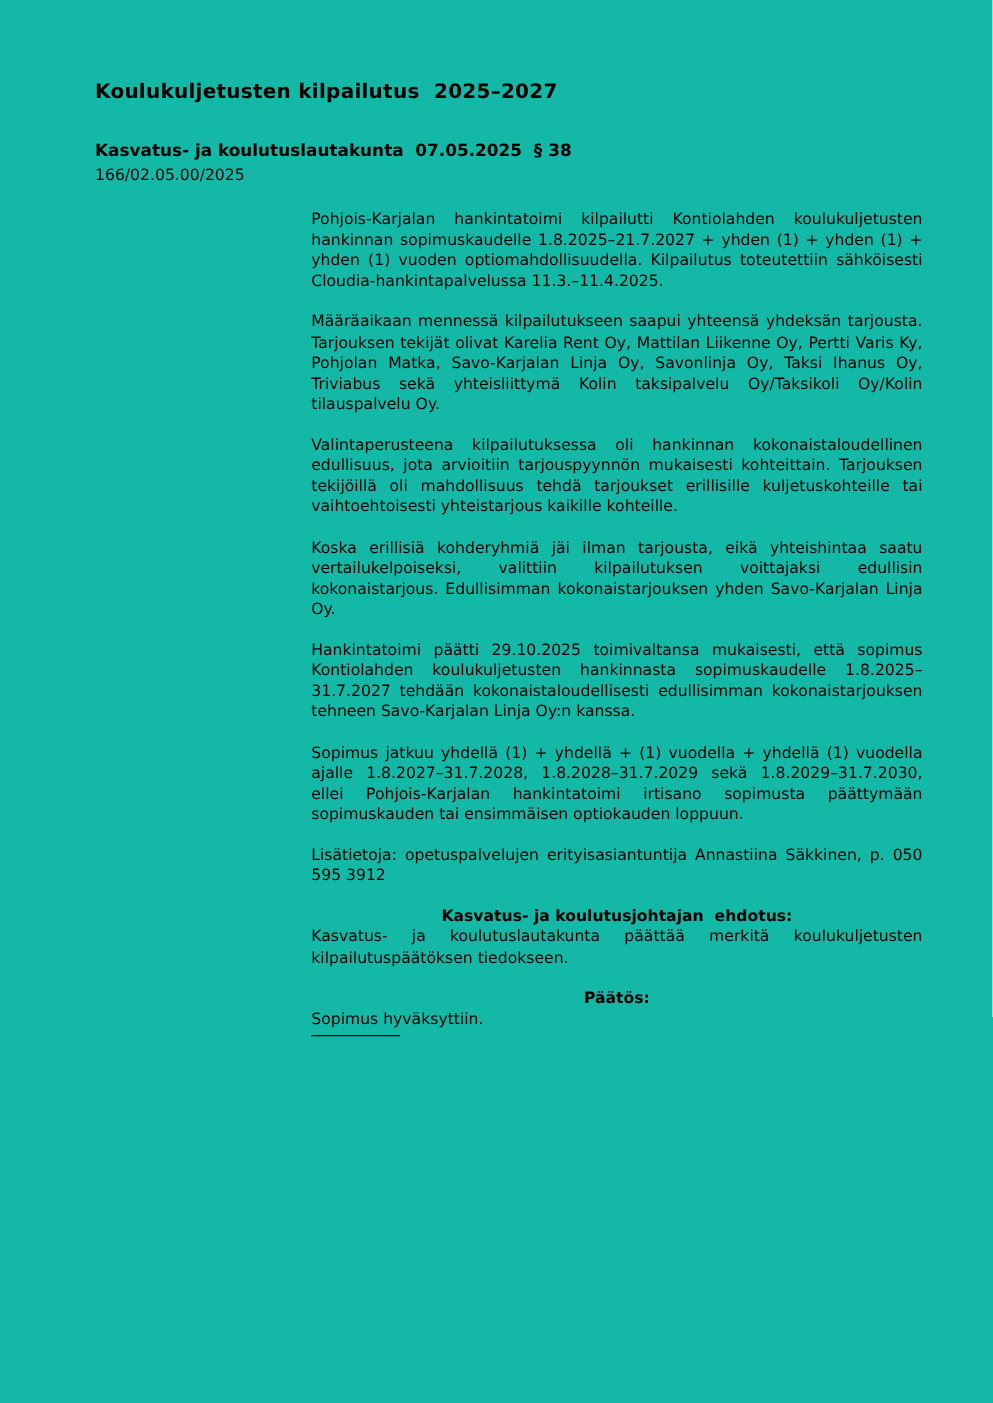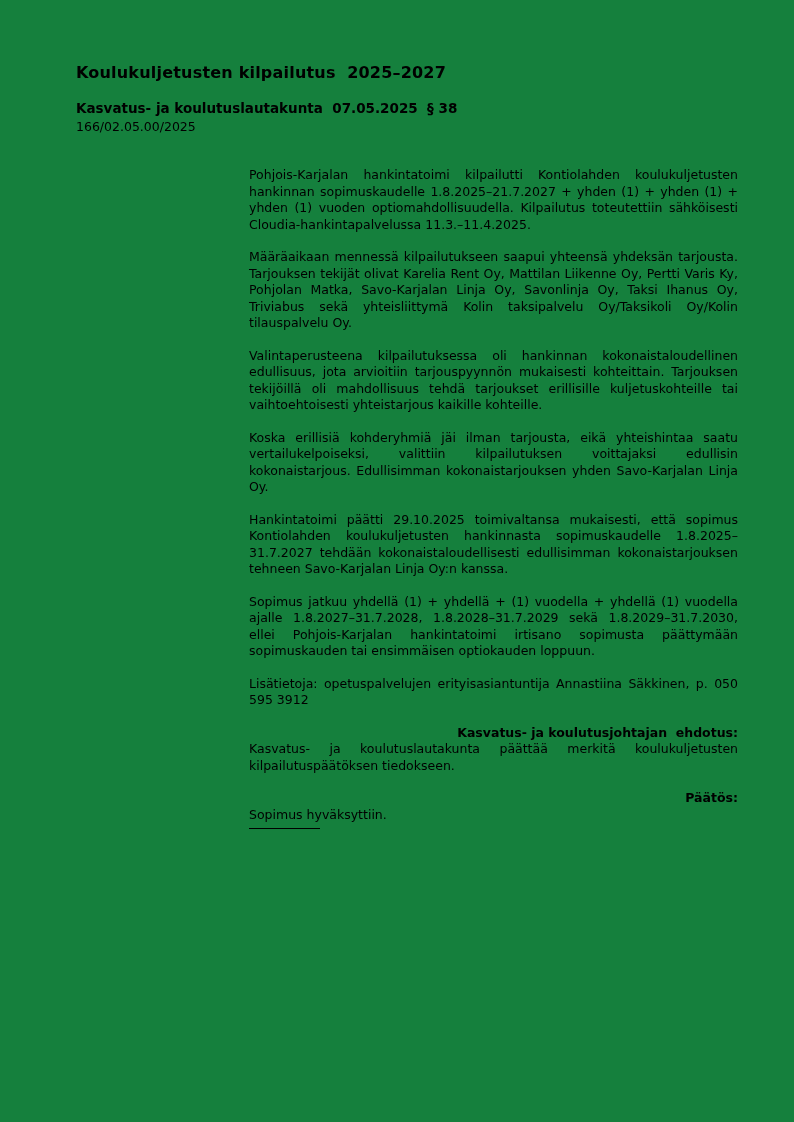--- a/index.html
+++ b/index.html
@@ -5,40 +5,40 @@
 <style>
   html, body {
     margin: 0;
     padding: 0;
     background: #ffffff;
   }
   .page {
     position: relative;
     width: 794px;
     height: 1122px;
-    background: #15803d;
+    background: #14b8a6;
     color: #000000;
     font-family: "DejaVu Sans", "Liberation Sans", sans-serif;
     overflow: hidden;
   }
   .doc-header {
     position: absolute;
     left: 76px;
     top: 63px;
     right: 50px;
   }
   .doc-title {
     font-size: 16px;
     font-weight: bold;
     line-height: 19px;
     white-space: pre-wrap;
     letter-spacing: 0.2px;
   }
   .committee-line {
-    margin-top: 18px;
+    margin-top: 31px;
     font-size: 13.5px;
     font-weight: bold;
     line-height: 17px;
     white-space: pre-wrap;
   }
   .case-number {
     margin-top: 2px;
     font-size: 12.5px;
     line-height: 16px;
   }
@@ -50,21 +50,21 @@
     font-size: 12.5px;
     line-height: 16.5px;
   }
   .content p {
     margin: 0 0 16px 0;
     text-align: justify;
   }
   .content p.section-heading {
     margin-bottom: 0;
     font-weight: bold;
-    text-align: right;
+    text-align: center;
     white-space: pre-wrap;
   }
   .content p.last-block {
     margin-bottom: 0;
   }
   .sig-line {
     width: 71px;
     height: 0;
     border-top: 1px solid #000000;
     margin-top: 5px;

